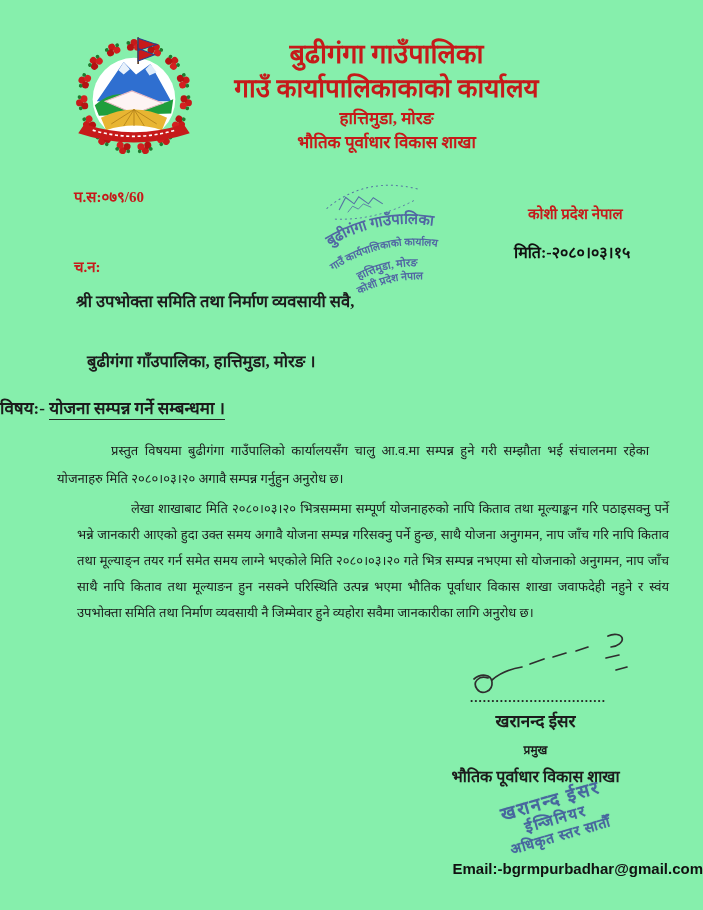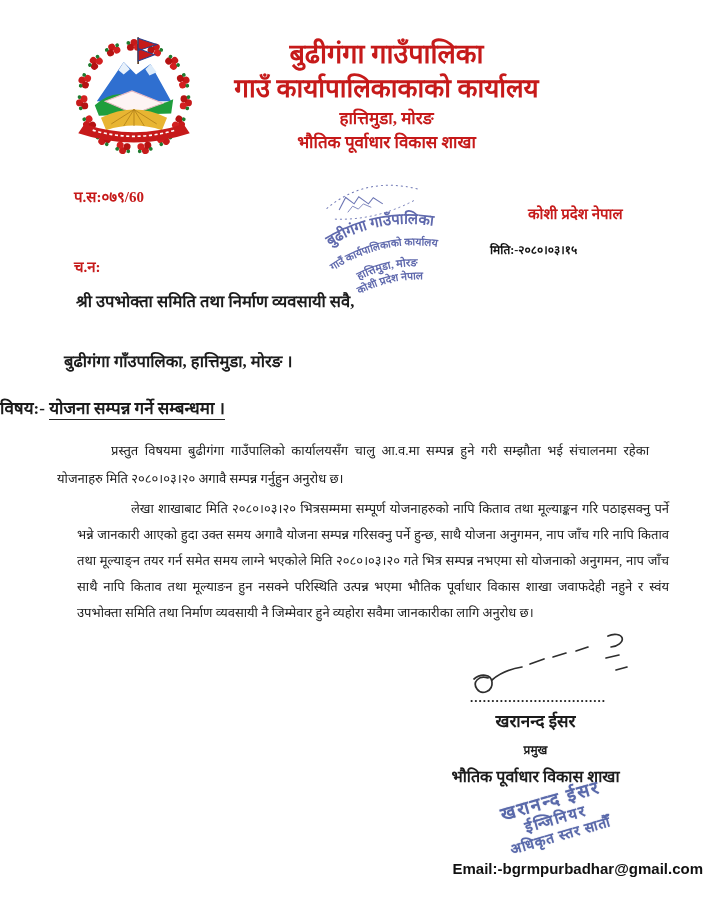--- a/index.html
+++ b/index.html
@@ -1,45 +1,45 @@
 <!DOCTYPE html>
 <html><head>
 <meta charset="utf-8">
 <style>
   html,body{margin:0;padding:0;background:#e8e8e8;}
   .page{
     position:relative;
     width:703px;height:910px;
     margin:0 auto;
-    background:#ffffff;
+    background:#86efac;
     overflow:hidden;
     font-family:"Liberation Serif","DejaVu Serif",serif;
     color:#1c1c1c;
   }
   
   .emblem{position:absolute;left:70px;top:34px;width:128px;height:120px;}
   .head-text{position:absolute;left:150px;right:80px;top:38px;text-align:center;color:#c61a1a;font-weight:700;}
   .head-l1{font-size:27px;line-height:33px;}
   .head-l2{font-size:26px;line-height:35px;}
   .head-l3{font-size:17px;line-height:25px;}
   .head-l4{font-size:17px;line-height:24px;}
   
   .refno{position:absolute;left:74px;top:186px;color:#c61a1a;font-weight:700;font-size:15px;}
   .chno{position:absolute;left:74px;top:212px;color:#c61a1a;font-weight:700;font-size:15px;margin-top:44px;}
   .province{position:absolute;left:528px;top:203px;color:#c61a1a;font-weight:700;font-size:15px;}
-  .date{position:absolute;left:490px;top:241px;font-weight:600;font-size:12px;color:#111;}
+  .date{position:absolute;left:514px;top:241px;font-weight:600;font-size:16px;color:#111;}
   
   .stamp-center{position:absolute;left:283px;top:168px;width:195px;height:132px;transform:rotate(-12deg);opacity:.88;}
   .stamp-center text{fill:#4a55a2;font-family:"Liberation Serif","DejaVu Serif",serif;}
   .st-big{font-size:15px;font-weight:700;}
   .st-mid{font-size:10.5px;font-weight:600;}
   .st-sm{font-size:11px;font-weight:600;}
   
   .addr1{position:absolute;left:76px;top:289px;font-size:16.5px;font-weight:600;}
-  .addr2{position:absolute;left:64px;top:349px;font-size:16.5px;font-weight:600;}
+  .addr2{position:absolute;left:87px;top:349px;font-size:16.5px;font-weight:600;}
   .subject{position:absolute;left:0;right:0;top:396px;text-align:left;font-size:17px;font-weight:700;}
   .subject .u{border-bottom:1.6px solid #222;padding-bottom:1px;}
   .para{position:absolute;left:57px;width:592px;font-size:13px;font-weight:400;text-align:justify;}
   .para1{top:437px;line-height:28px;text-indent:54px;}
   .para2{top:496px;line-height:26px;text-indent:54px;margin-left:20px;}
   
   .sig-svg{position:absolute;left:458px;top:626px;width:195px;height:72px;}
   .sig-dots{position:absolute;left:448px;top:690px;width:180px;text-align:center;font-weight:700;font-size:13px;letter-spacing:1px;color:#222;}
   .sig-block{position:absolute;left:428px;top:708px;width:215px;text-align:center;font-weight:600;}
   .sig-name{font-size:17px;line-height:28px;}

